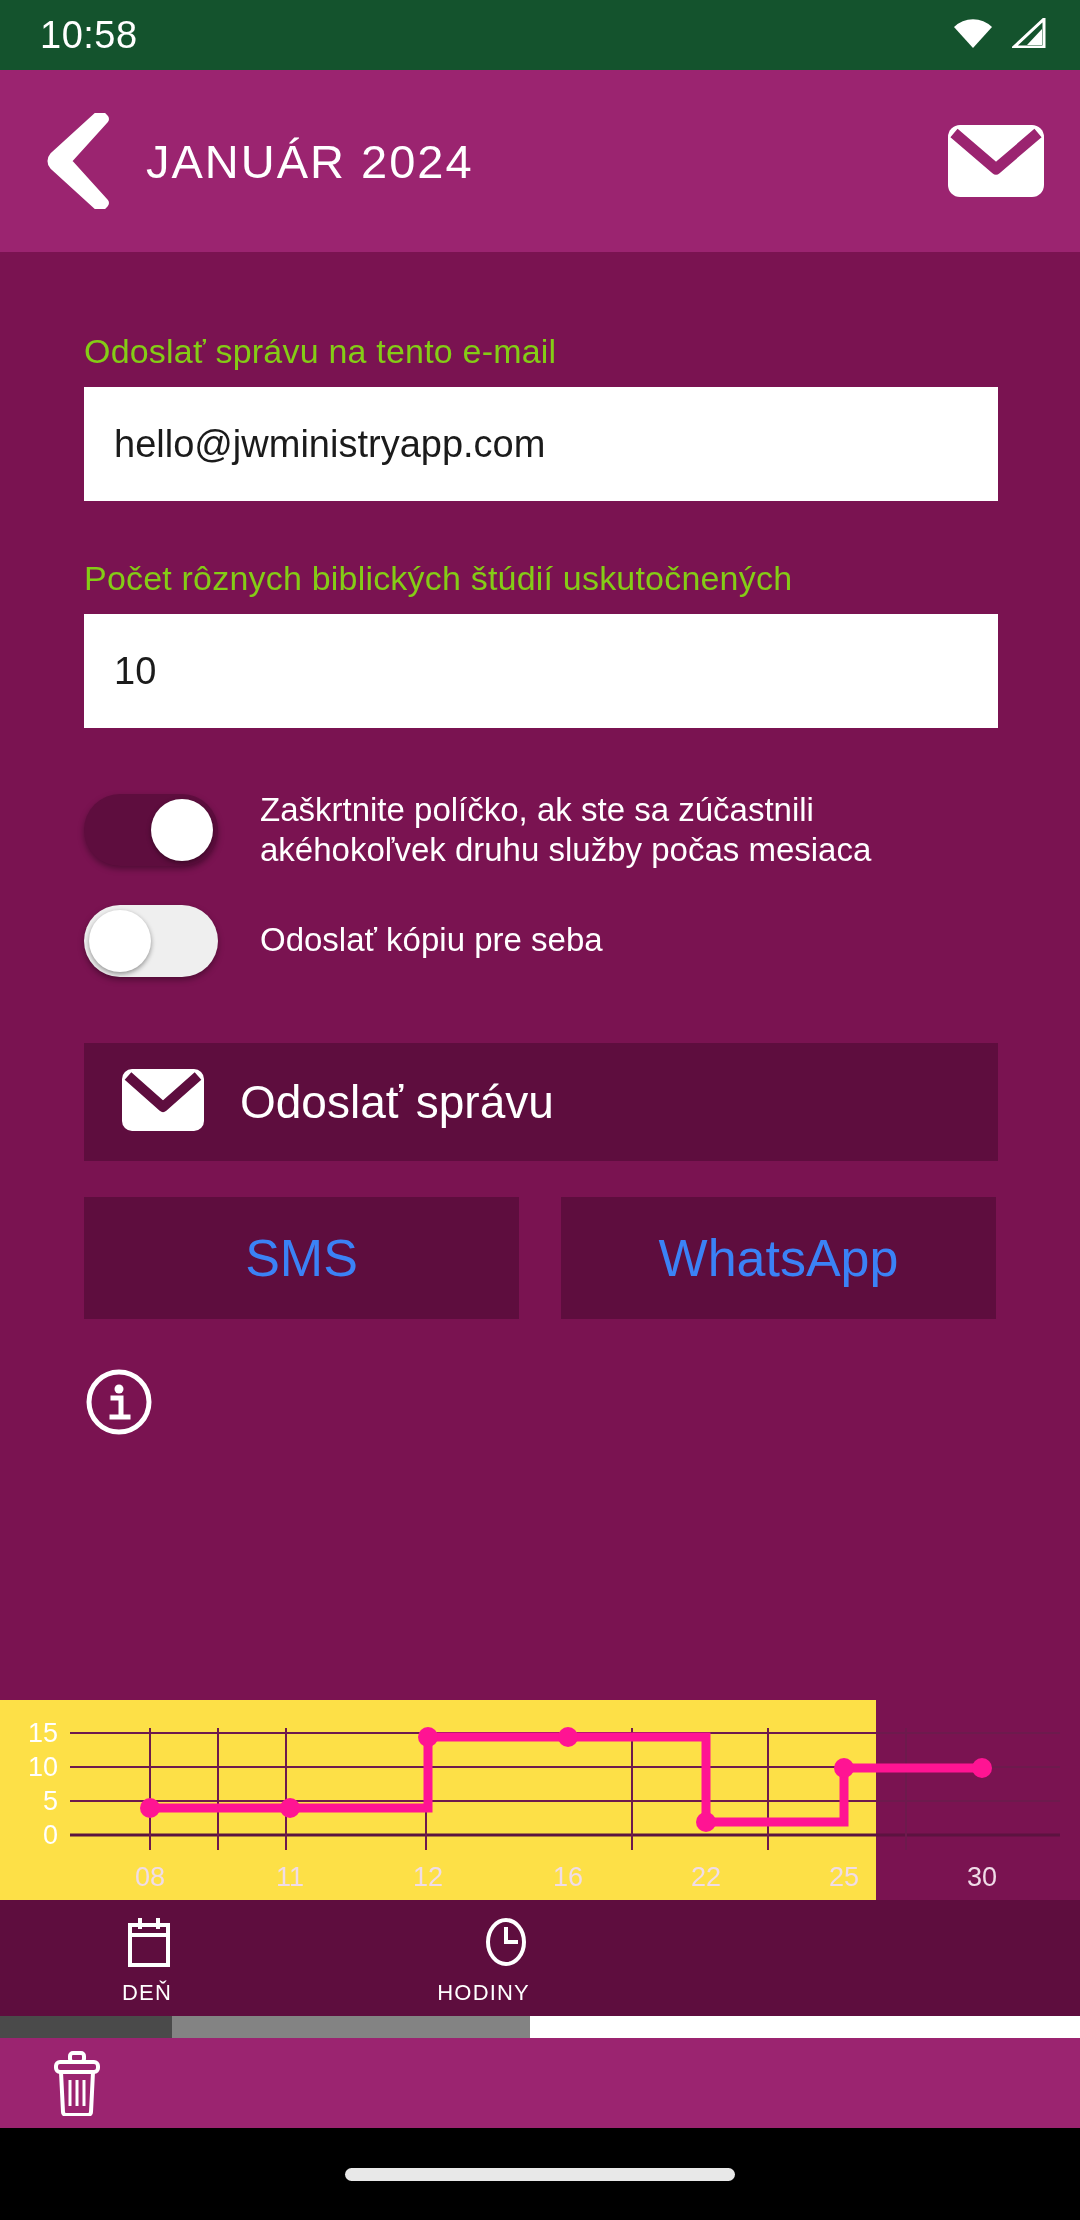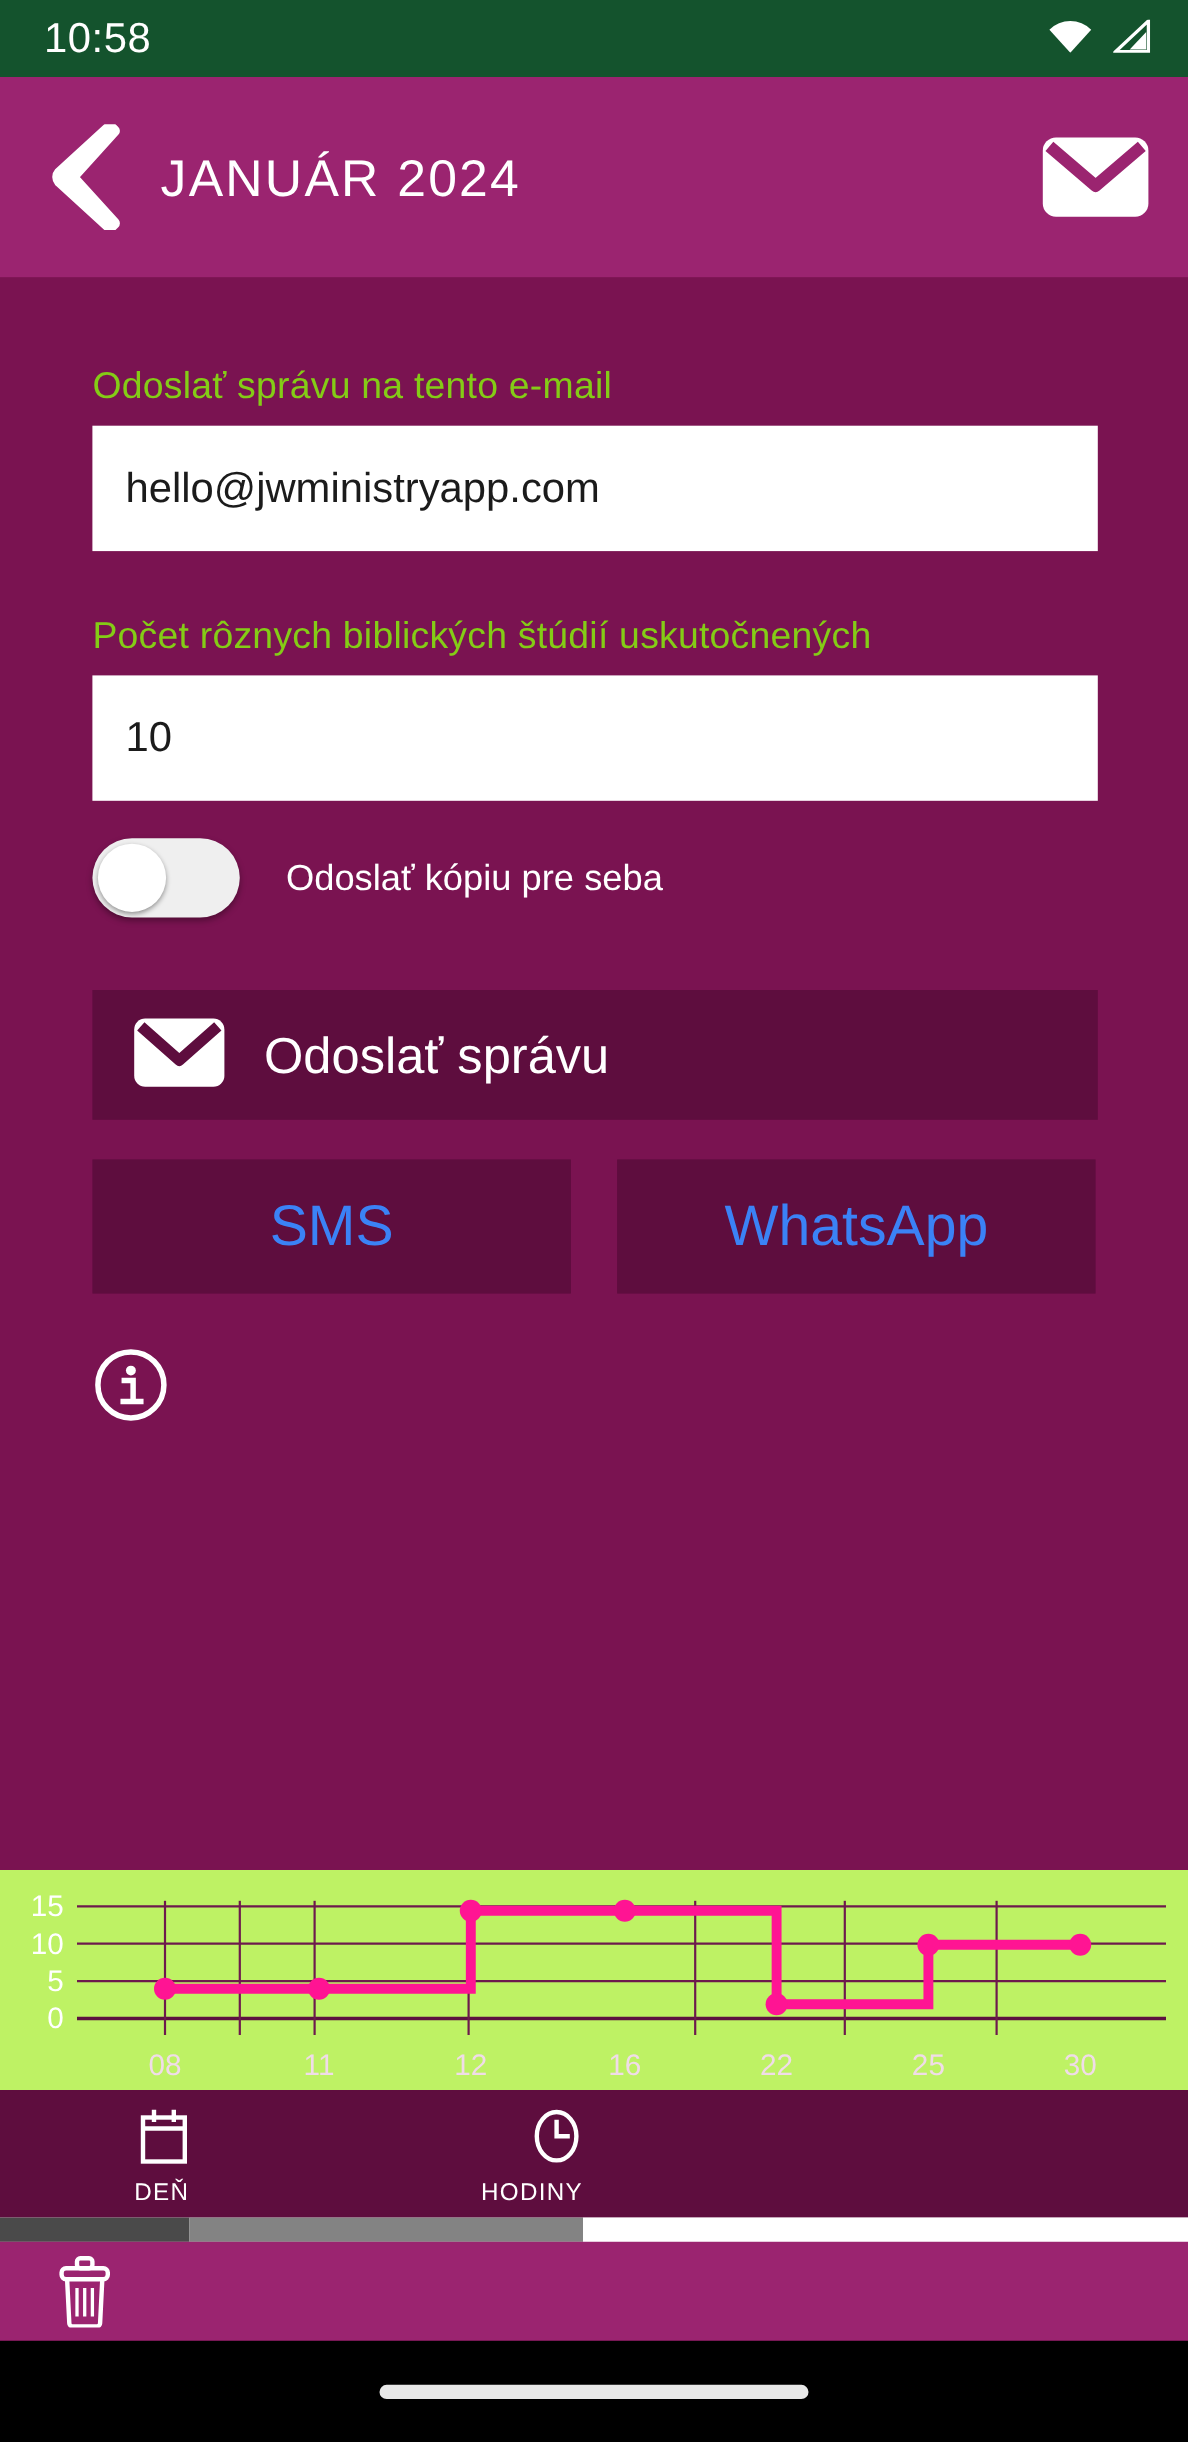--- a/index.html
+++ b/index.html
@@ -80,21 +80,21 @@
     display:flex; align-items:center; justify-content:center;
   }
   .sec-button .label { color:#3b82f6; font-size:52px; font-weight:300; }
 
   .info-row { margin-top:48px; }
   .info-icon { width:70px; height:70px; }
 
   
   .chart {
     position:absolute; left:0; bottom:320px;
-    width:1080px; height:200px; background:#bef264;
+    width:876px; height:200px; background:#fde047;
   }
   .chart svg { display:block; }
 
   
   .bottomnav {
     position:absolute; left:0; bottom:200px; width:1080px; height:120px;
     background:#5E0D3E; display:flex; align-items:center;
   }
   .navtab {
     flex:0 0 auto; display:flex; flex-direction:column;
@@ -164,20 +164,26 @@
   </div>
 
   <div class="body">
 
     <div class="field-label first">Odoslať správu na tento e-mail</div>
     <div class="text-input" placeholder="hello@jwministryapp.com">hello@jwministryapp.com</div>
 
     <div class="field-label">Počet rôznych biblických štúdií uskutočnených</div>
     <div class="text-input" placeholder="0">10</div>
 
+    <div class="toggle-row">
+      <div class="switch on">
+        <div class="knob"></div>
+      </div>
+      <div class="toggle-text">Zaškrtnite políčko, ak ste sa zúčastnili akéhokoľvek druhu služby počas mesiaca</div>
+    </div>
 
     <div class="toggle-row second">
       <div class="switch off">
         <div class="knob"></div>
       </div>
       <div class="toggle-text">Odoslať kópiu pre seba</div>
     </div>
 
     <div class="send-button">
       <span>

